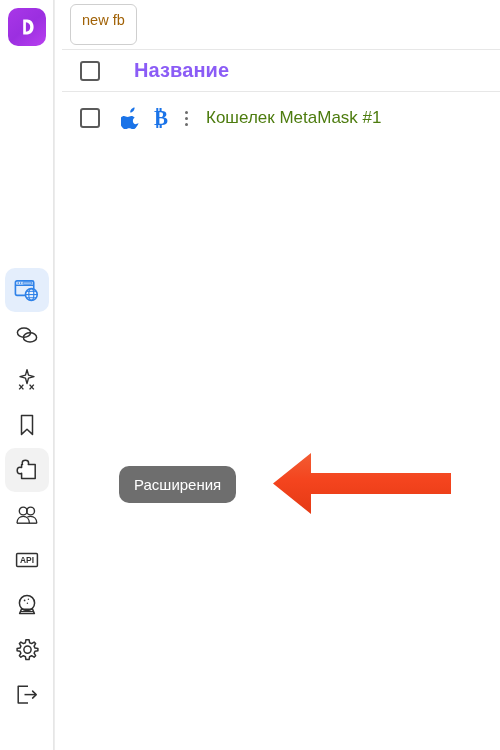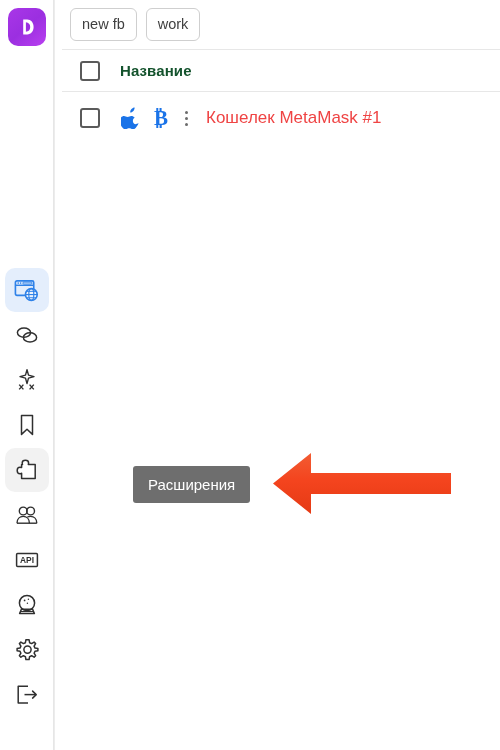--- a/index.html
+++ b/index.html
@@ -86,24 +86,24 @@
     display: flex;
     align-items: center;
     padding-left: 15px;
     gap: 9px;
     box-sizing: border-box;
   }
   .tag {
     border: 1px solid #cfcfcf;
     border-radius: 6px;
     background: #ffffff;
-    color: #404040;
+    color: #a16207;
     font-size: 14.5px;
     line-height: 1;
-    padding: 8px 11px 9px;
+    padding: 8px 11px 16px;
     white-space: nowrap;
     cursor: pointer;
   }
 
   
   .table {
     flex: 1 1 auto;
     display: flex;
     flex-direction: column;
     border-top: 1px solid #e7e7e7;
@@ -113,24 +113,24 @@
   .thead {
     height: 42px;
     flex: 0 0 42px;
     display: flex;
     align-items: center;
     border-bottom: 1px solid #e7e7e7;
     padding-left: 18px;
     box-sizing: border-box;
   }
   .th-label {
-    font-size: 15px;
+    font-size: 20px;
     font-weight: bold;
-    color: #14532d;
-    margin-left: 20px;
+    color: #8b5cf6;
+    margin-left: 34px;
     letter-spacing: .1px;
   }
   .tbody { flex: 1 1 auto; }
   .row {
     height: 52px;
     display: flex;
     align-items: center;
     padding-left: 18px;
     box-sizing: border-box;
   }
@@ -161,37 +161,37 @@
   }
   .kebab i {
     width: 3px; height: 3px;
     border-radius: 50%;
     background: #6b6b6b;
     display: block;
   }
   .row-title {
     margin-left: 15px;
     font-size: 17px;
-    color: #ef4444;
+    color: #4d7c0f;
     white-space: nowrap;
   }
 
   
   .tooltip {
     position: absolute;
-    left: 78px;
+    left: 64px;
     top: 466px;
     height: 37px;
     padding: 0 15px;
     display: flex;
     align-items: center;
     background: #6e6e6e;
     color: #ffffff;
     font-size: 15px;
-    border-radius: 3px;
+    border-radius: 10px;
     white-space: nowrap;
     z-index: 30;
   }
 
   
   .arrow {
     position: absolute;
     left: 216px;
     top: 451px;
     width: 182px;
@@ -308,21 +308,20 @@
         </svg>
       </div>
 
     </div>
   </div>
 
   <div class="main">
 
     <div class="tagbar">
       <div class="tag">new fb</div>
-      <div class="tag">work</div>
     </div>
 
     <div class="table">
 
       <div class="thead">
         <div class="cbox"></div>
         <div class="th-label">Название</div>
       </div>
 
       <div class="tbody">

